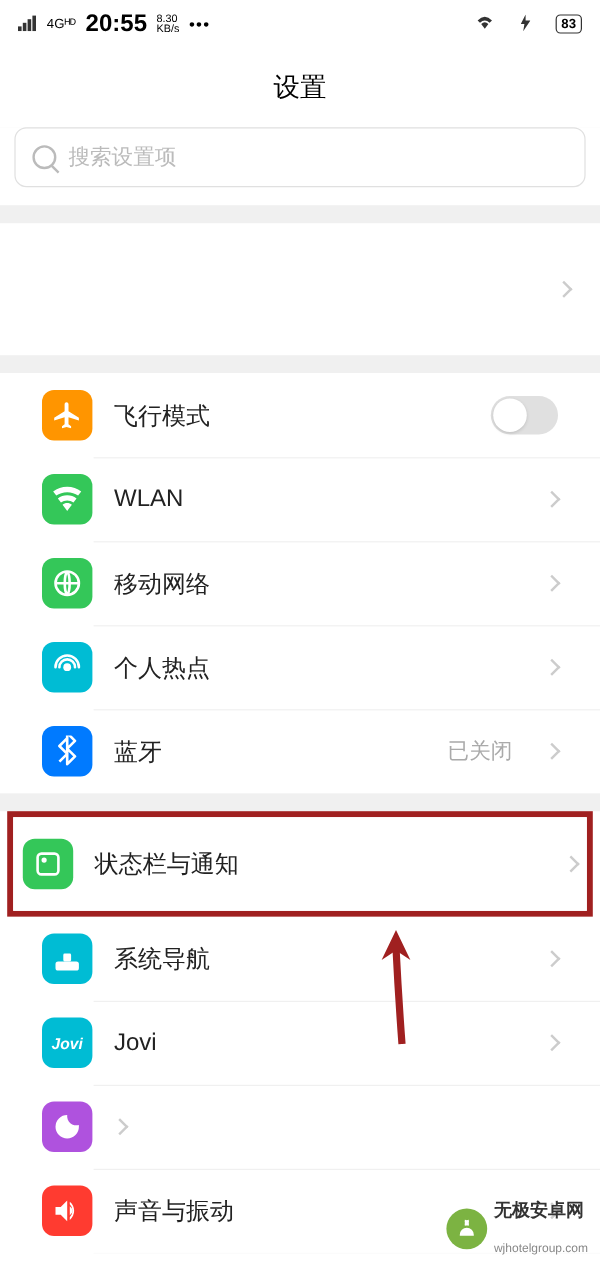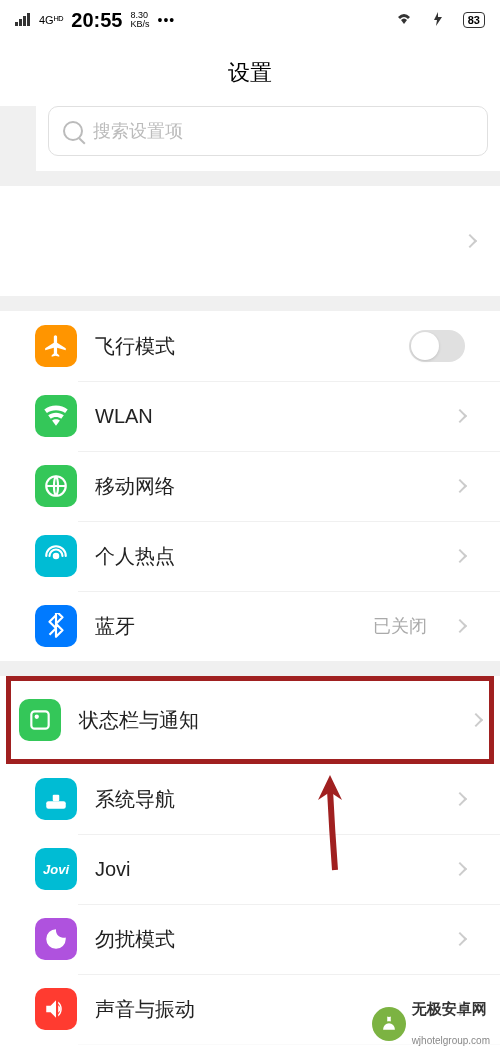--- a/index.html
+++ b/index.html
@@ -35,21 +35,20 @@
     .header {
       background: #fff;
       text-align: center;
       padding: 18px 0;
       font-size: 22px;
       font-weight: 500;
     }
     .search-wrap {
       background: #fff;
       padding: 0 12px 15px;
-      margin-left: 36px;
     }
     .search-field {
       display: flex;
       align-items: center;
       background: #fff;
       border: 1px solid #e0e0e0;
       border-radius: 10px;
       padding: 12px 14px;
       color: #bbb;
       font-size: 18px;
@@ -294,21 +293,20 @@
     </div>
     <span class="row-label">Jovi</span>
     <span class="chevron"></span>
   </div>
   <div class="row">
     <div class="icon-box" style="background:#af52de">
       <svg class="icon-svg" viewBox="0 0 24 24" fill="#fff">
           <path d="M12 3a9 9 0 1 0 9 9c0-.5 0-1-.1-1.4A7 7 0 0 1 12 3z"></path>
         </svg>
     </div>
-    <span class="row-label">勿扰模式</span>
     <span class="chevron"></span>
   </div>
   <div class="row">
     <div class="icon-box" style="background:#ff3b30">
       <svg class="icon-svg" viewBox="0 0 24 24" fill="#fff">
           <path d="M3 9v6h4l5 5V4L7 9H3zm13 3a4 4 0 0 0-2-3.5v7A4 4 0 0 0 16 12zm-2-7v2a7 7 0 0 1 0 10v2a9 9 0 0 0 0-14z"></path>
         </svg>
     </div>
     <span class="row-label">声音与振动</span>
     <span class="chevron"></span>

